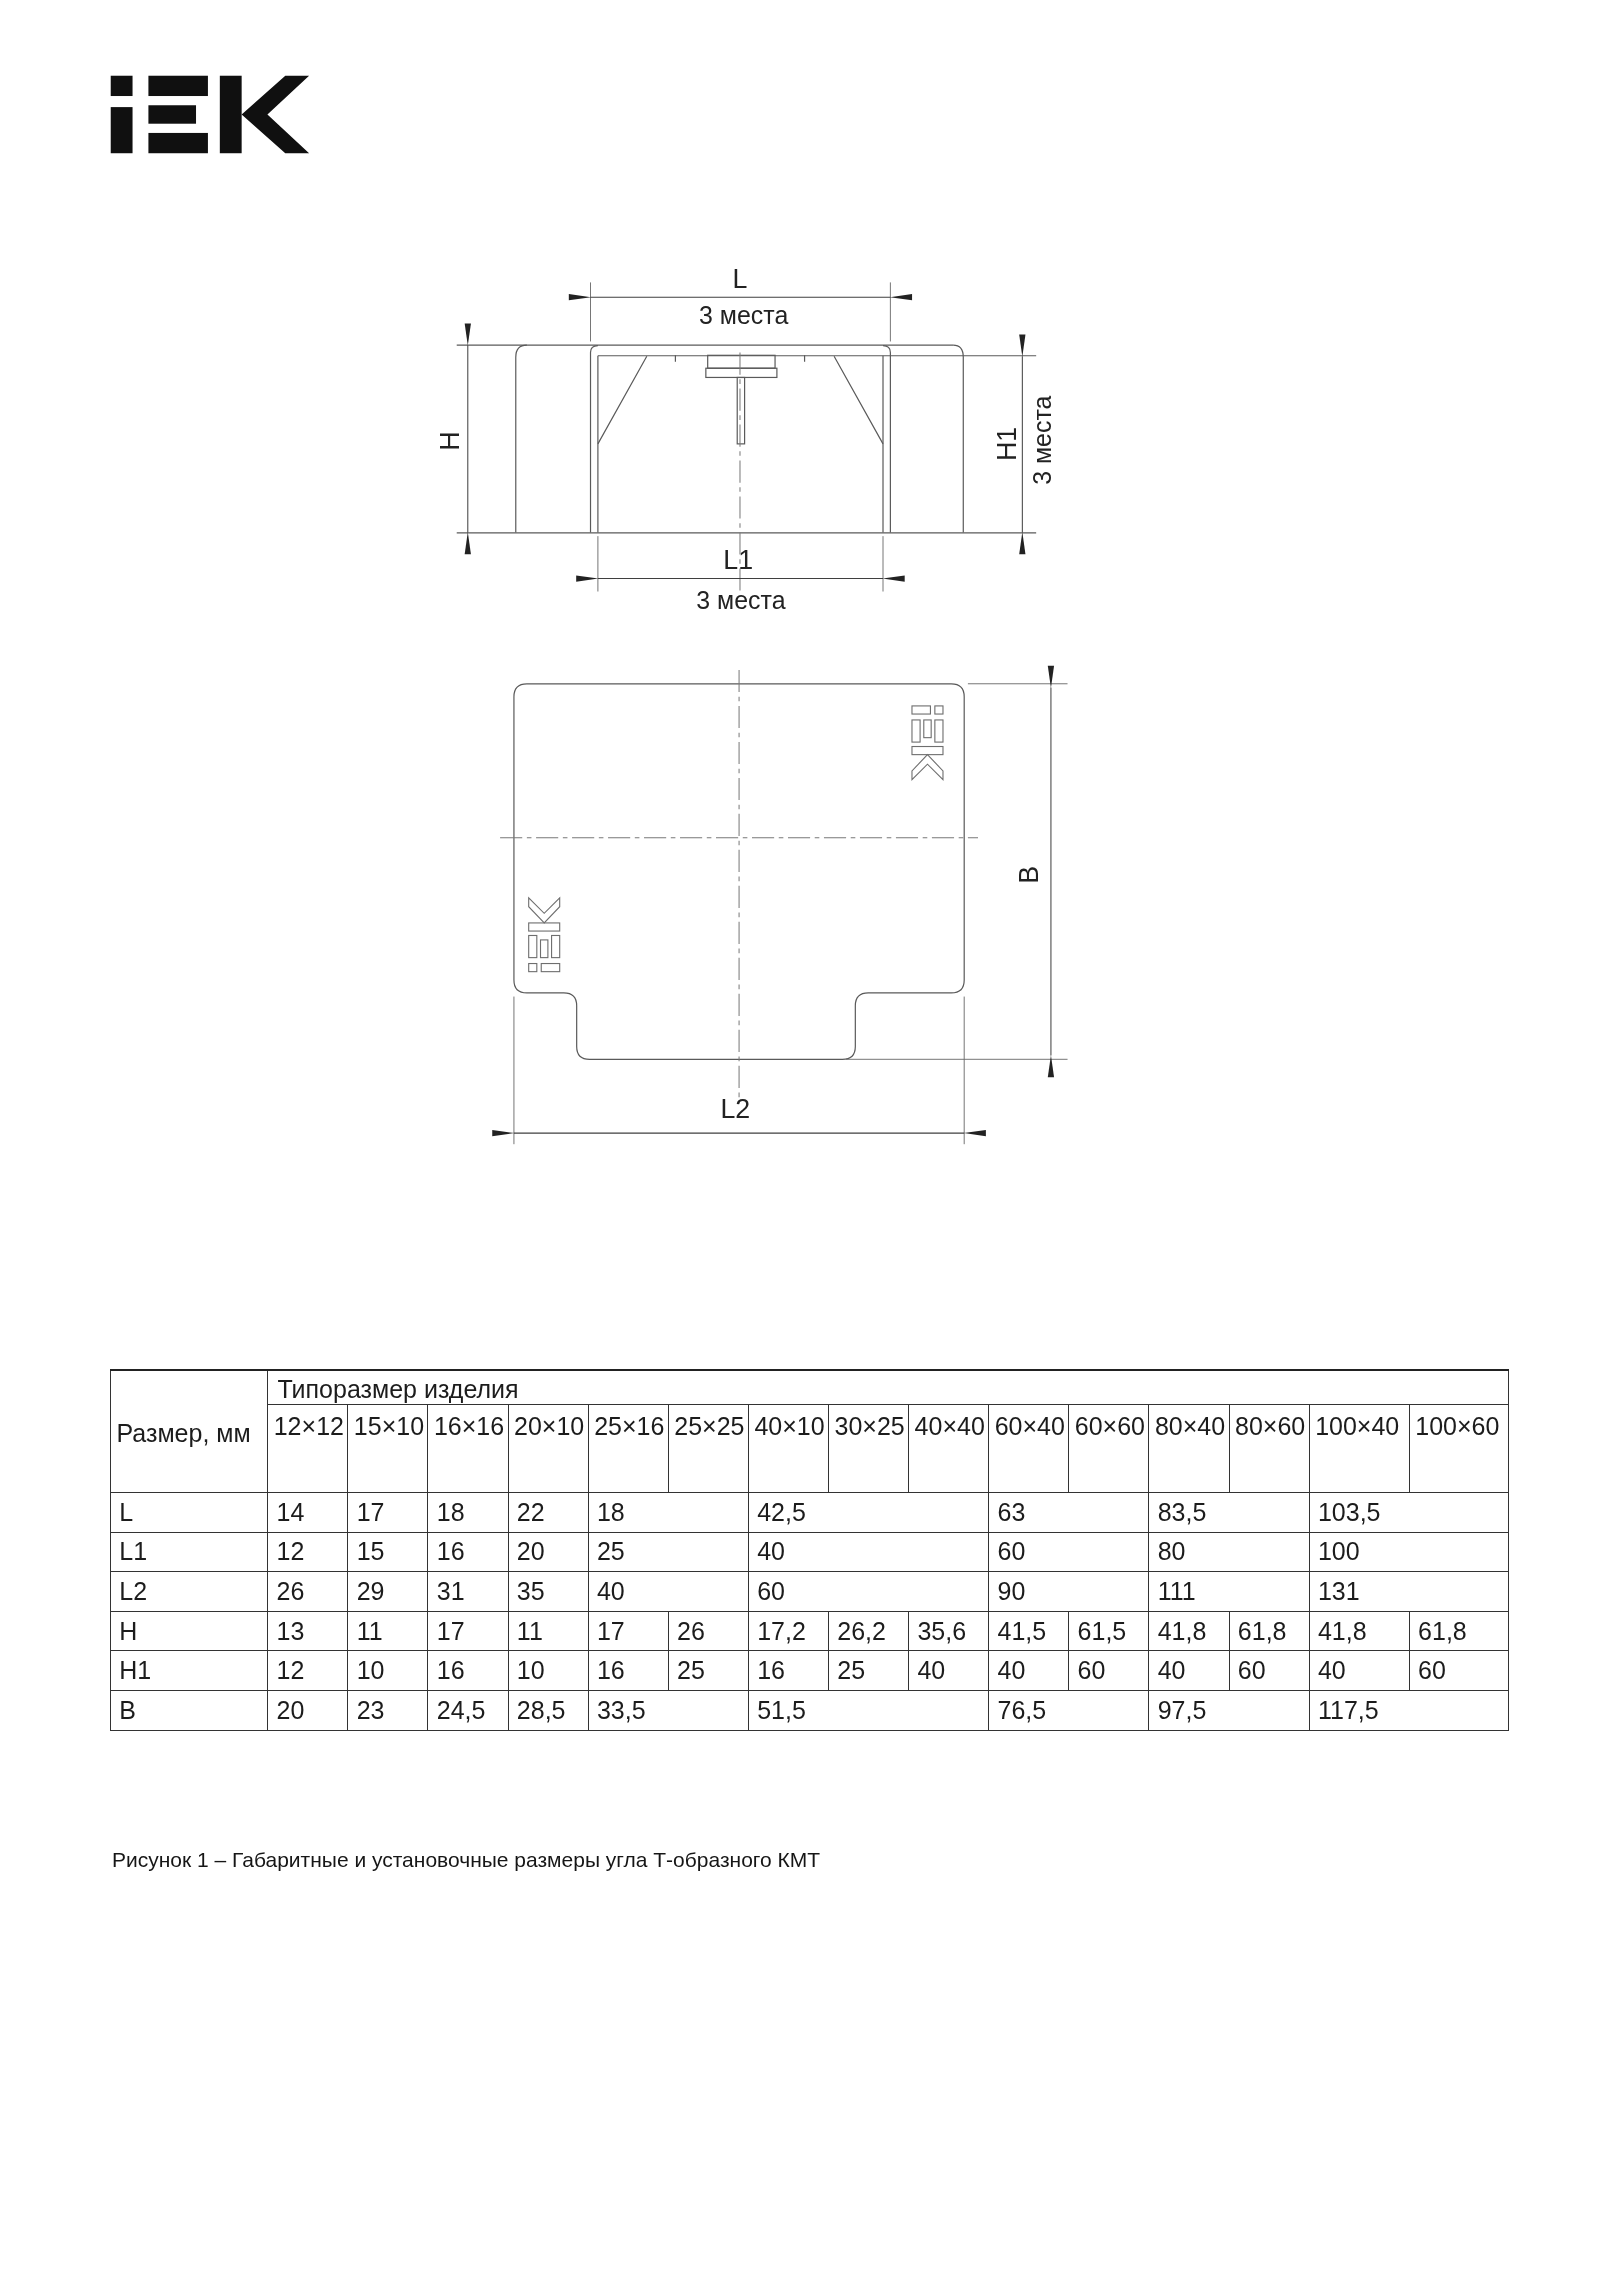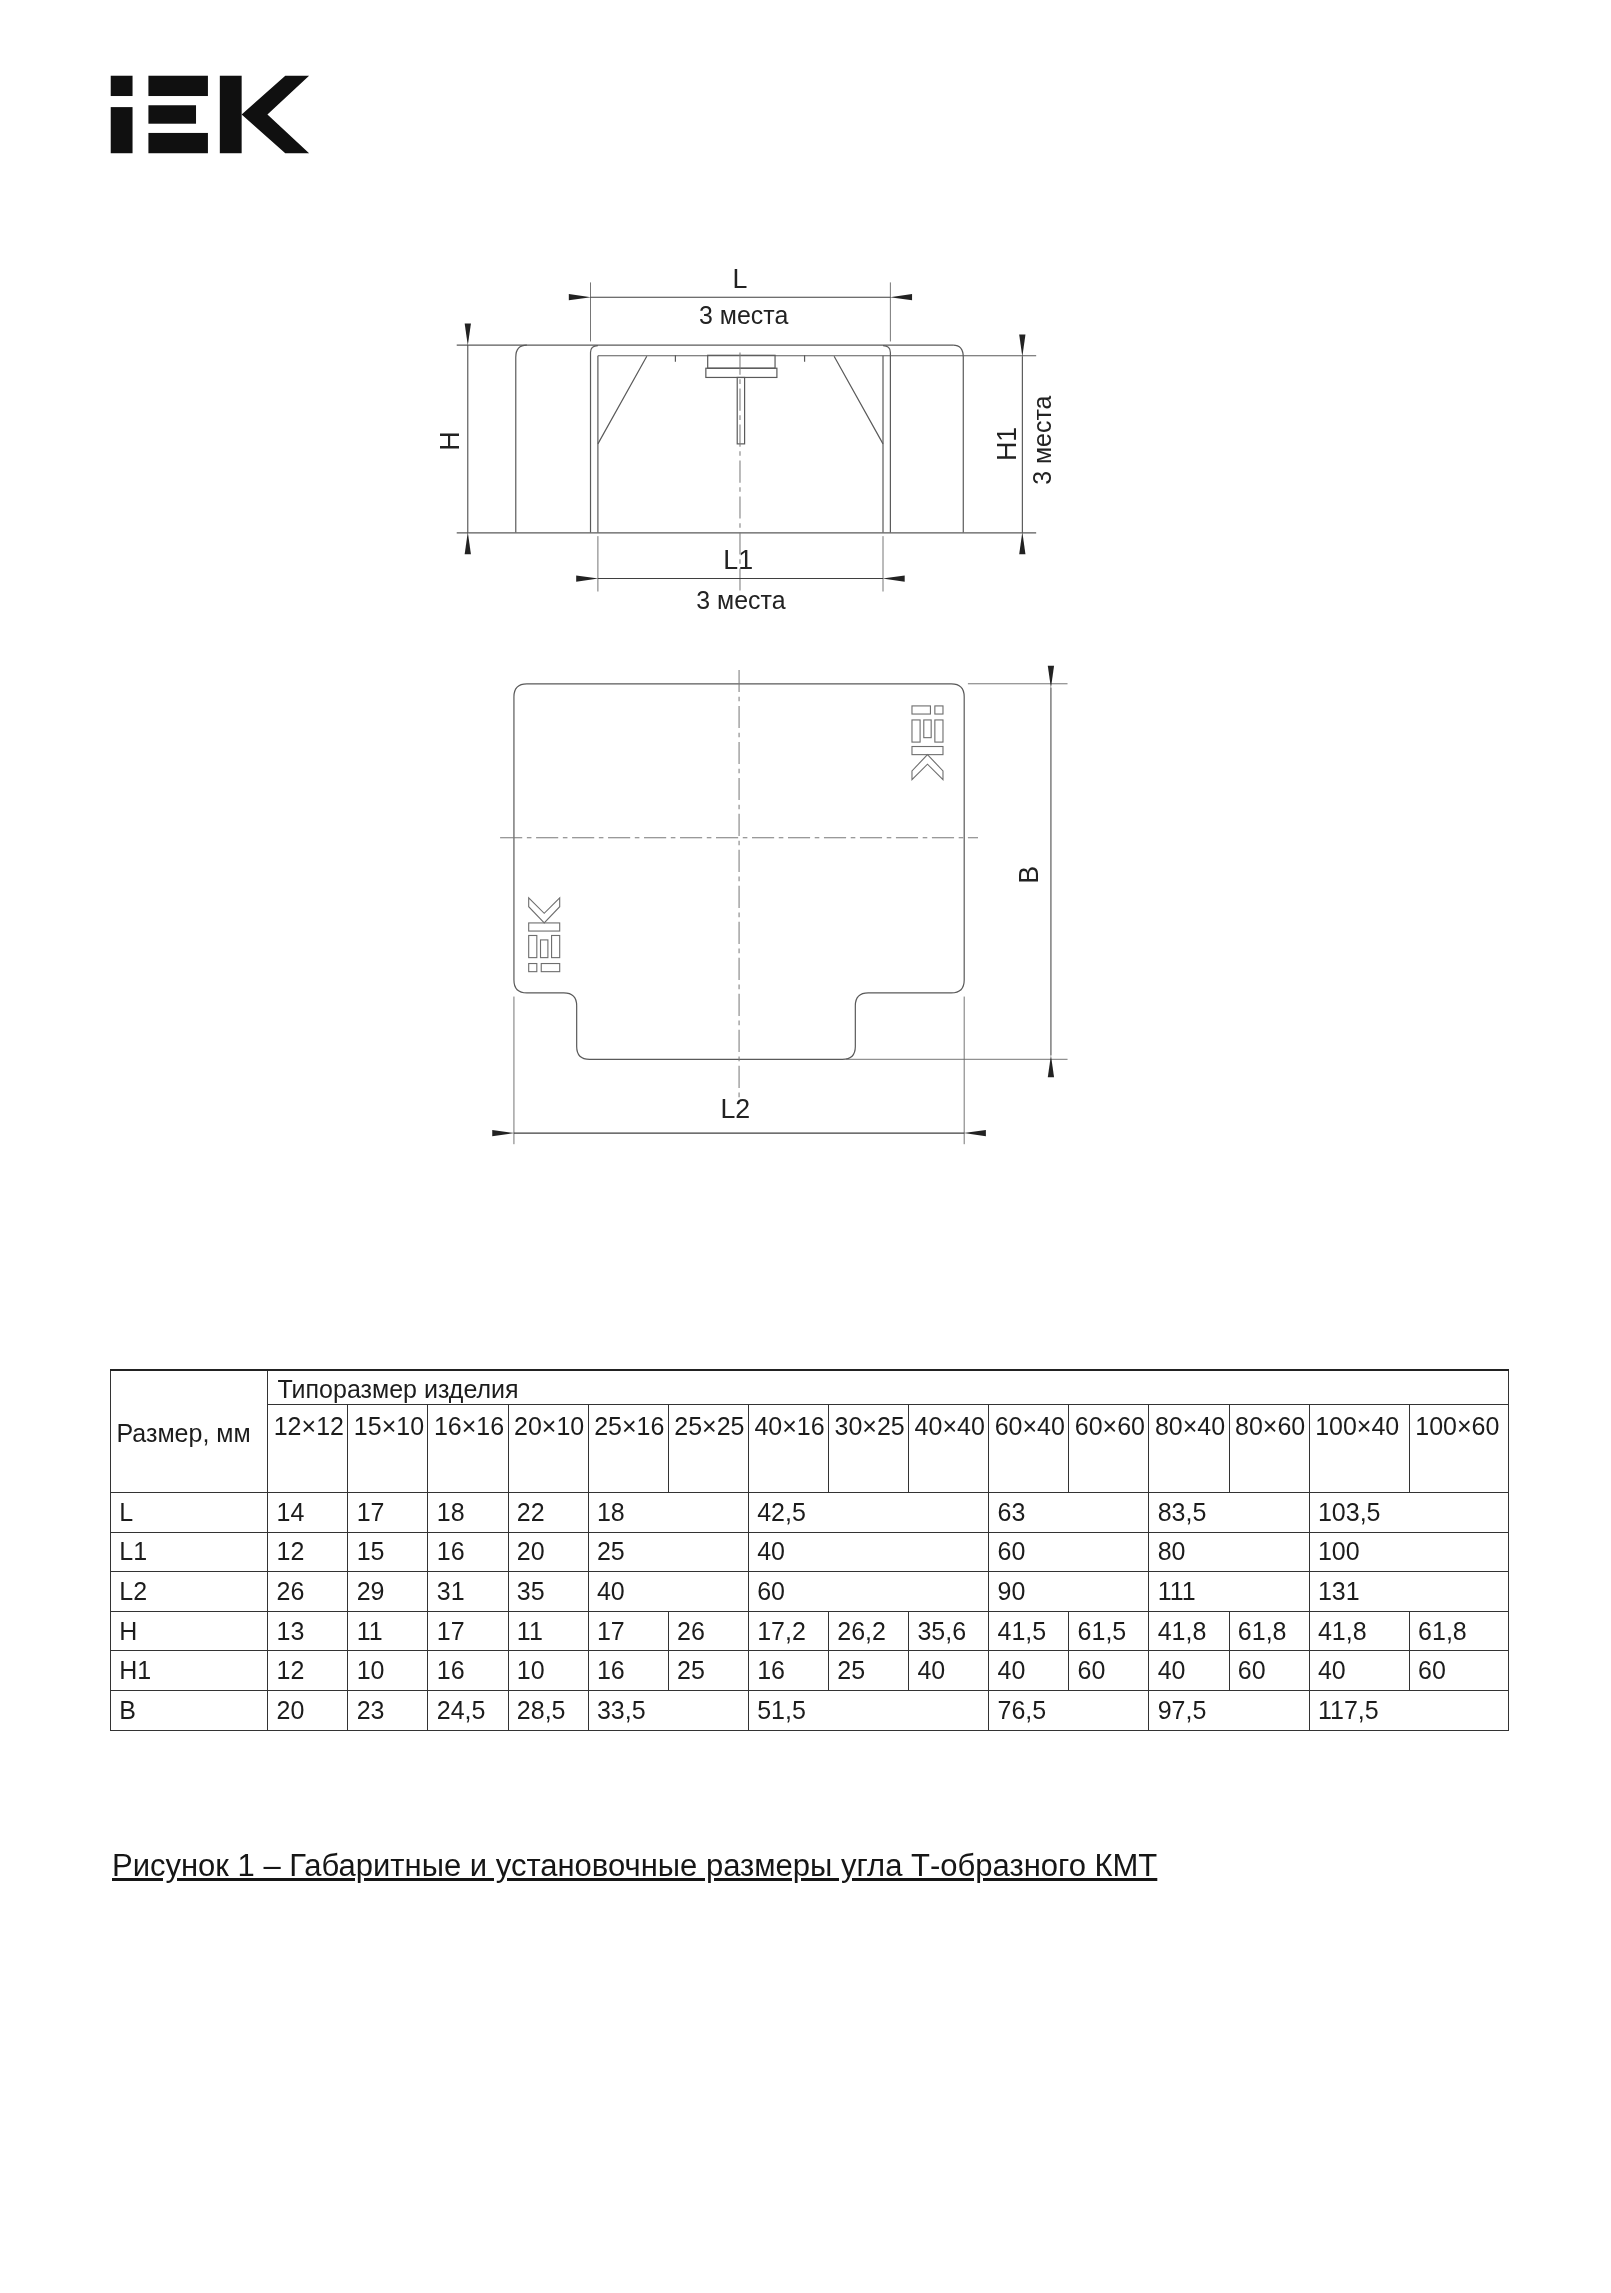--- a/index.html
+++ b/index.html
@@ -26,21 +26,21 @@
   }
   .dim-table th,.dim-table td{
     border:0.9px solid #333;font-weight:normal;text-align:left;
     white-space:nowrap;overflow:visible;
   }
   .dim-table th.corner{height:42px;padding:3.7px 3.7px 0 5.5px;vertical-align:middle;}
   .dim-table th.group{padding:3.7px 3.7px 0 9.2px;vertical-align:middle;margin-top:42px;}
   .dim-table th.size{height:80px;padding:7.4px 1.8px 0 5.5px;vertical-align:top;}
   .dim-table td{height:35px;padding:1.8px 1.8px 1.8px 8.3px;vertical-align:middle;}
   .caption{
-    position:absolute;left:112px;top:1848px;font-size:31px;color:#161616;text-decoration:underline;
+    position:absolute;left:112px;top:1848px;font-size:21px;color:#161616;
   }
 </style>
 </head>
 <body>
 
 <svg class="drawing-layer" width="1611" height="2293" viewBox="0 0 1746 2485" xmlns="http://www.w3.org/2000/svg">
   <defs>
     <marker id="arr" markerWidth="26" markerHeight="10" refX="1.5" refY="5" orient="auto-start-reverse" markerUnits="userSpaceOnUse">
       <path d="M1,5 L25,1.6 L25,8.4 Z" fill="#222"></path>
     </marker>
@@ -149,21 +149,21 @@
       <th class="corner" rowspan="2">Размер, мм</th>
       <th class="group" colspan="15">Типоразмер изделия</th>
     </tr>
     <tr id="size-row">
         <th class="size">12×12</th>
         <th class="size">15×10</th>
         <th class="size">16×16</th>
         <th class="size">20×10</th>
         <th class="size">25×16</th>
         <th class="size">25×25</th>
-        <th class="size">40×16</th>
+        <th class="size">40×10</th>
         <th class="size">30×25</th>
         <th class="size">40×40</th>
         <th class="size">60×40</th>
         <th class="size">60×60</th>
         <th class="size">80×40</th>
         <th class="size">80×60</th>
         <th class="size">100×40</th>
         <th class="size">100×60</th>
       </tr>
   <tr>

